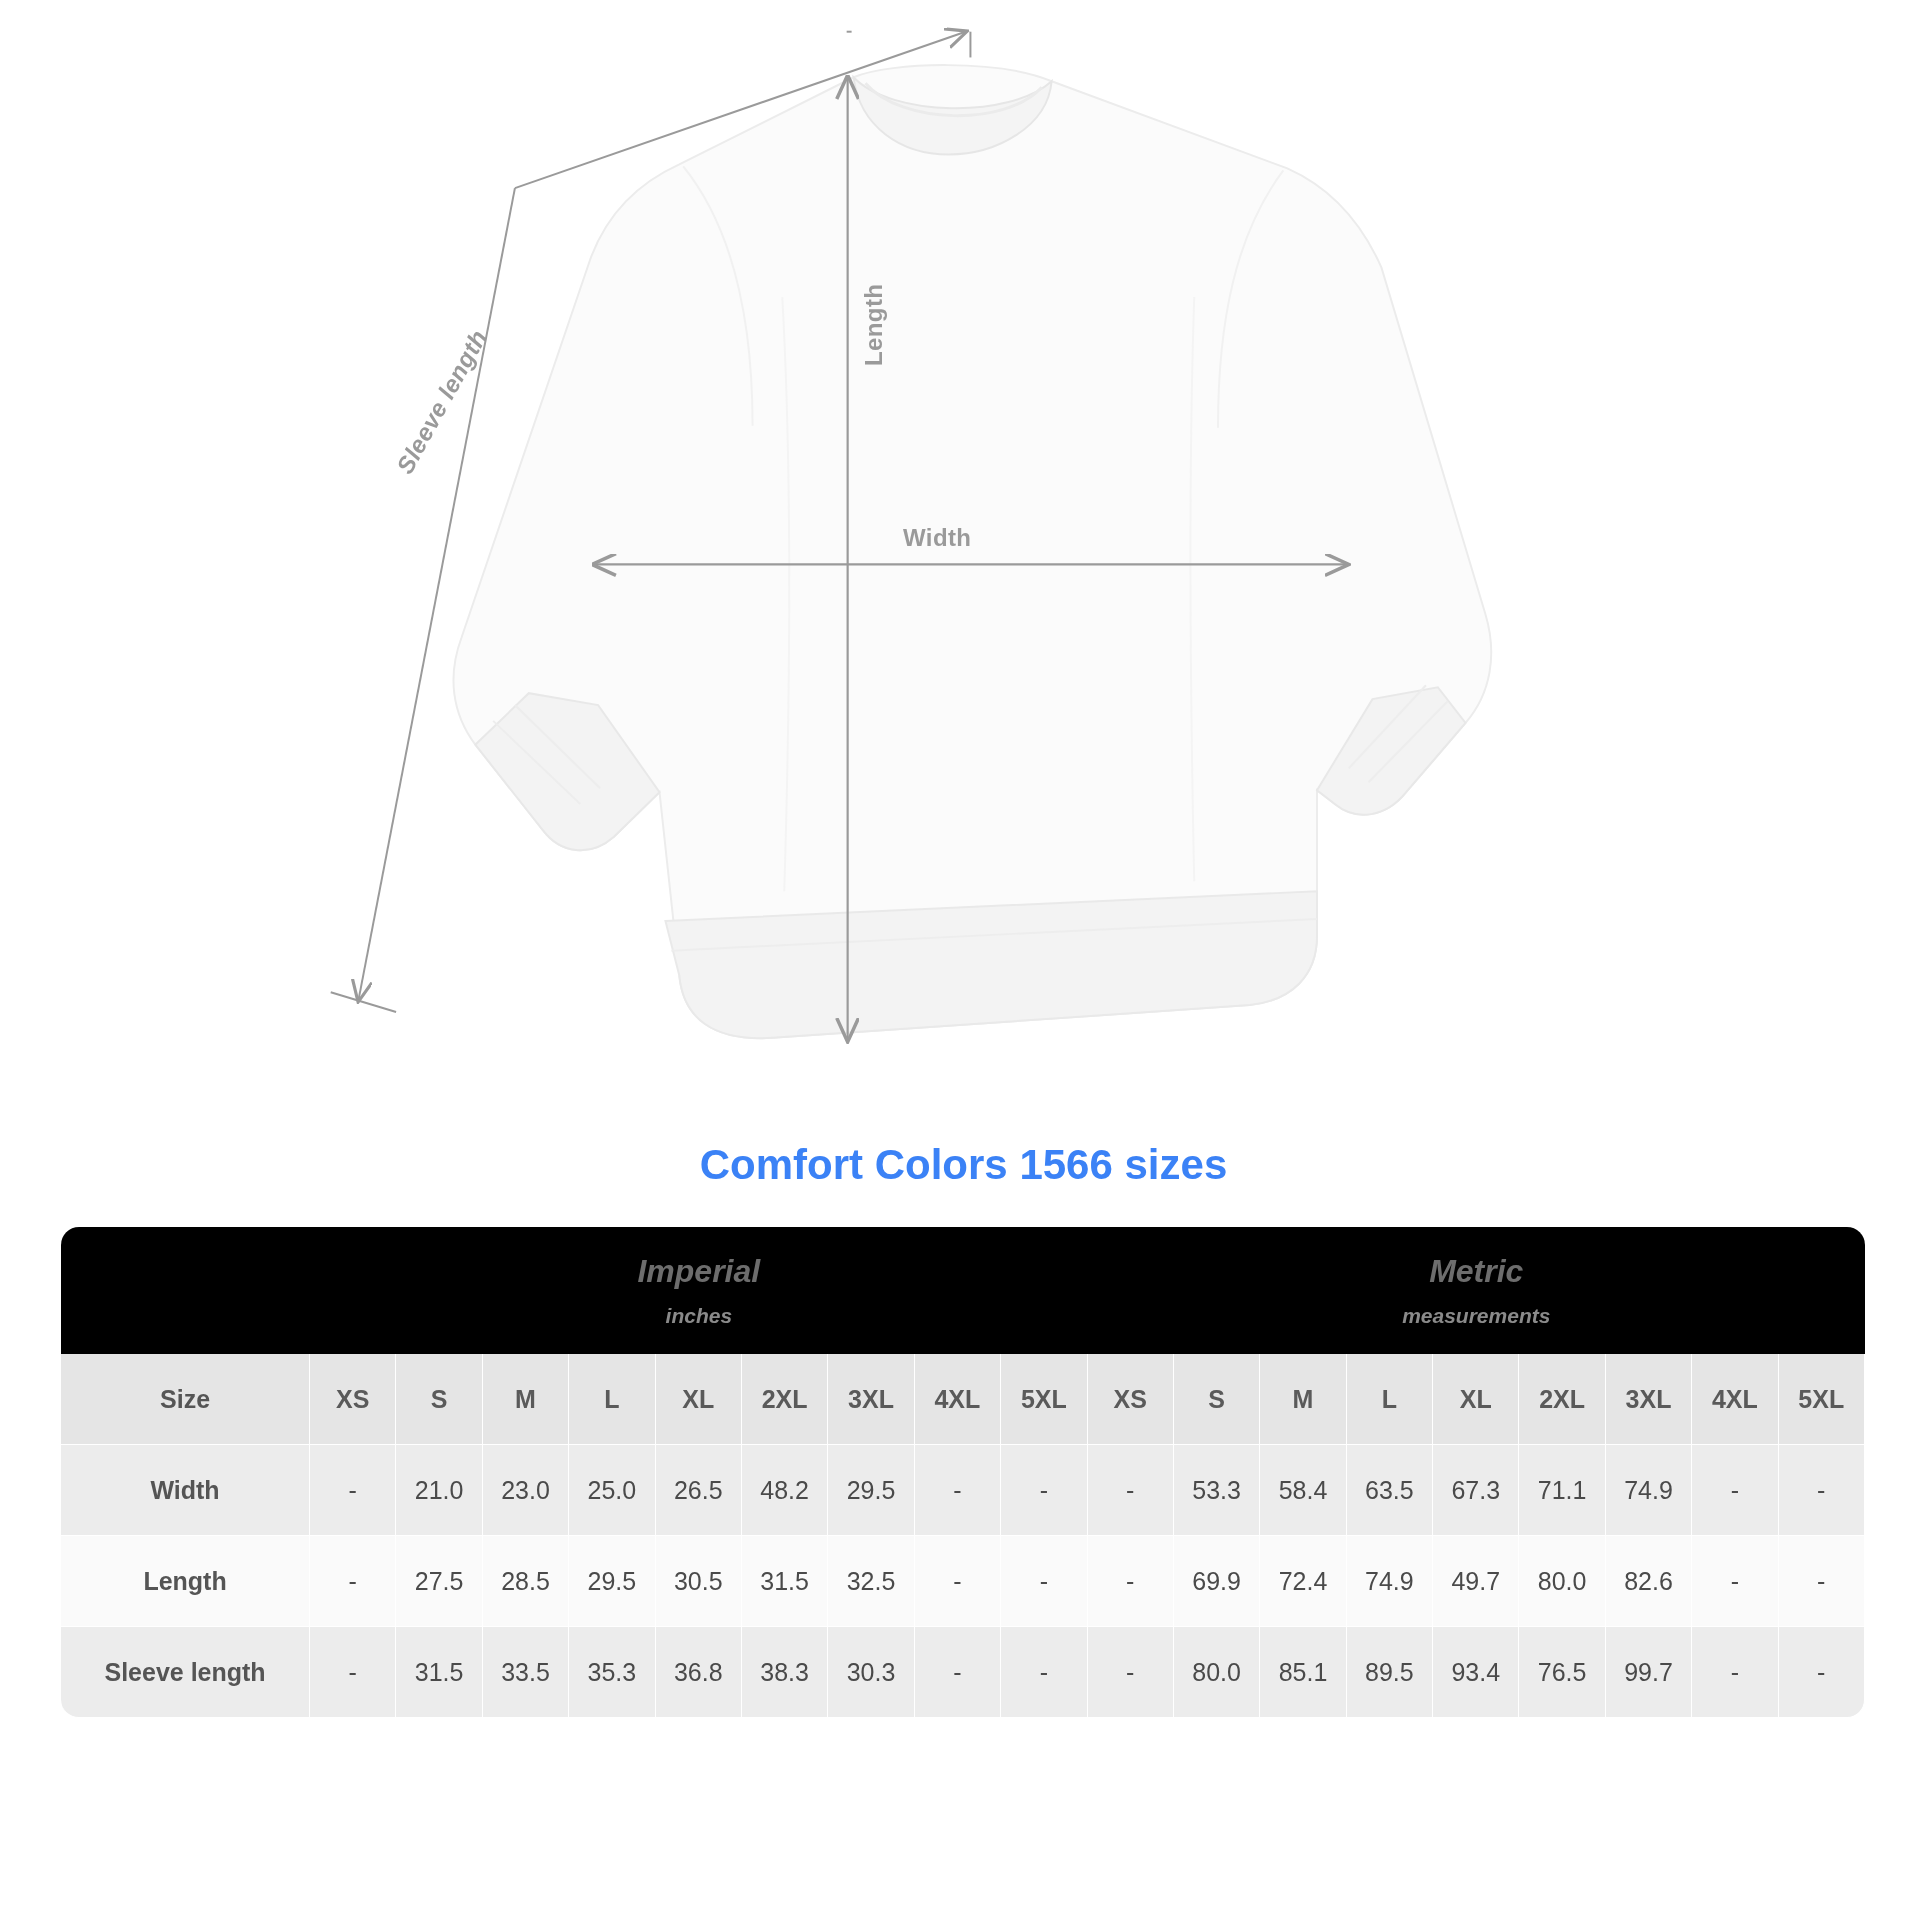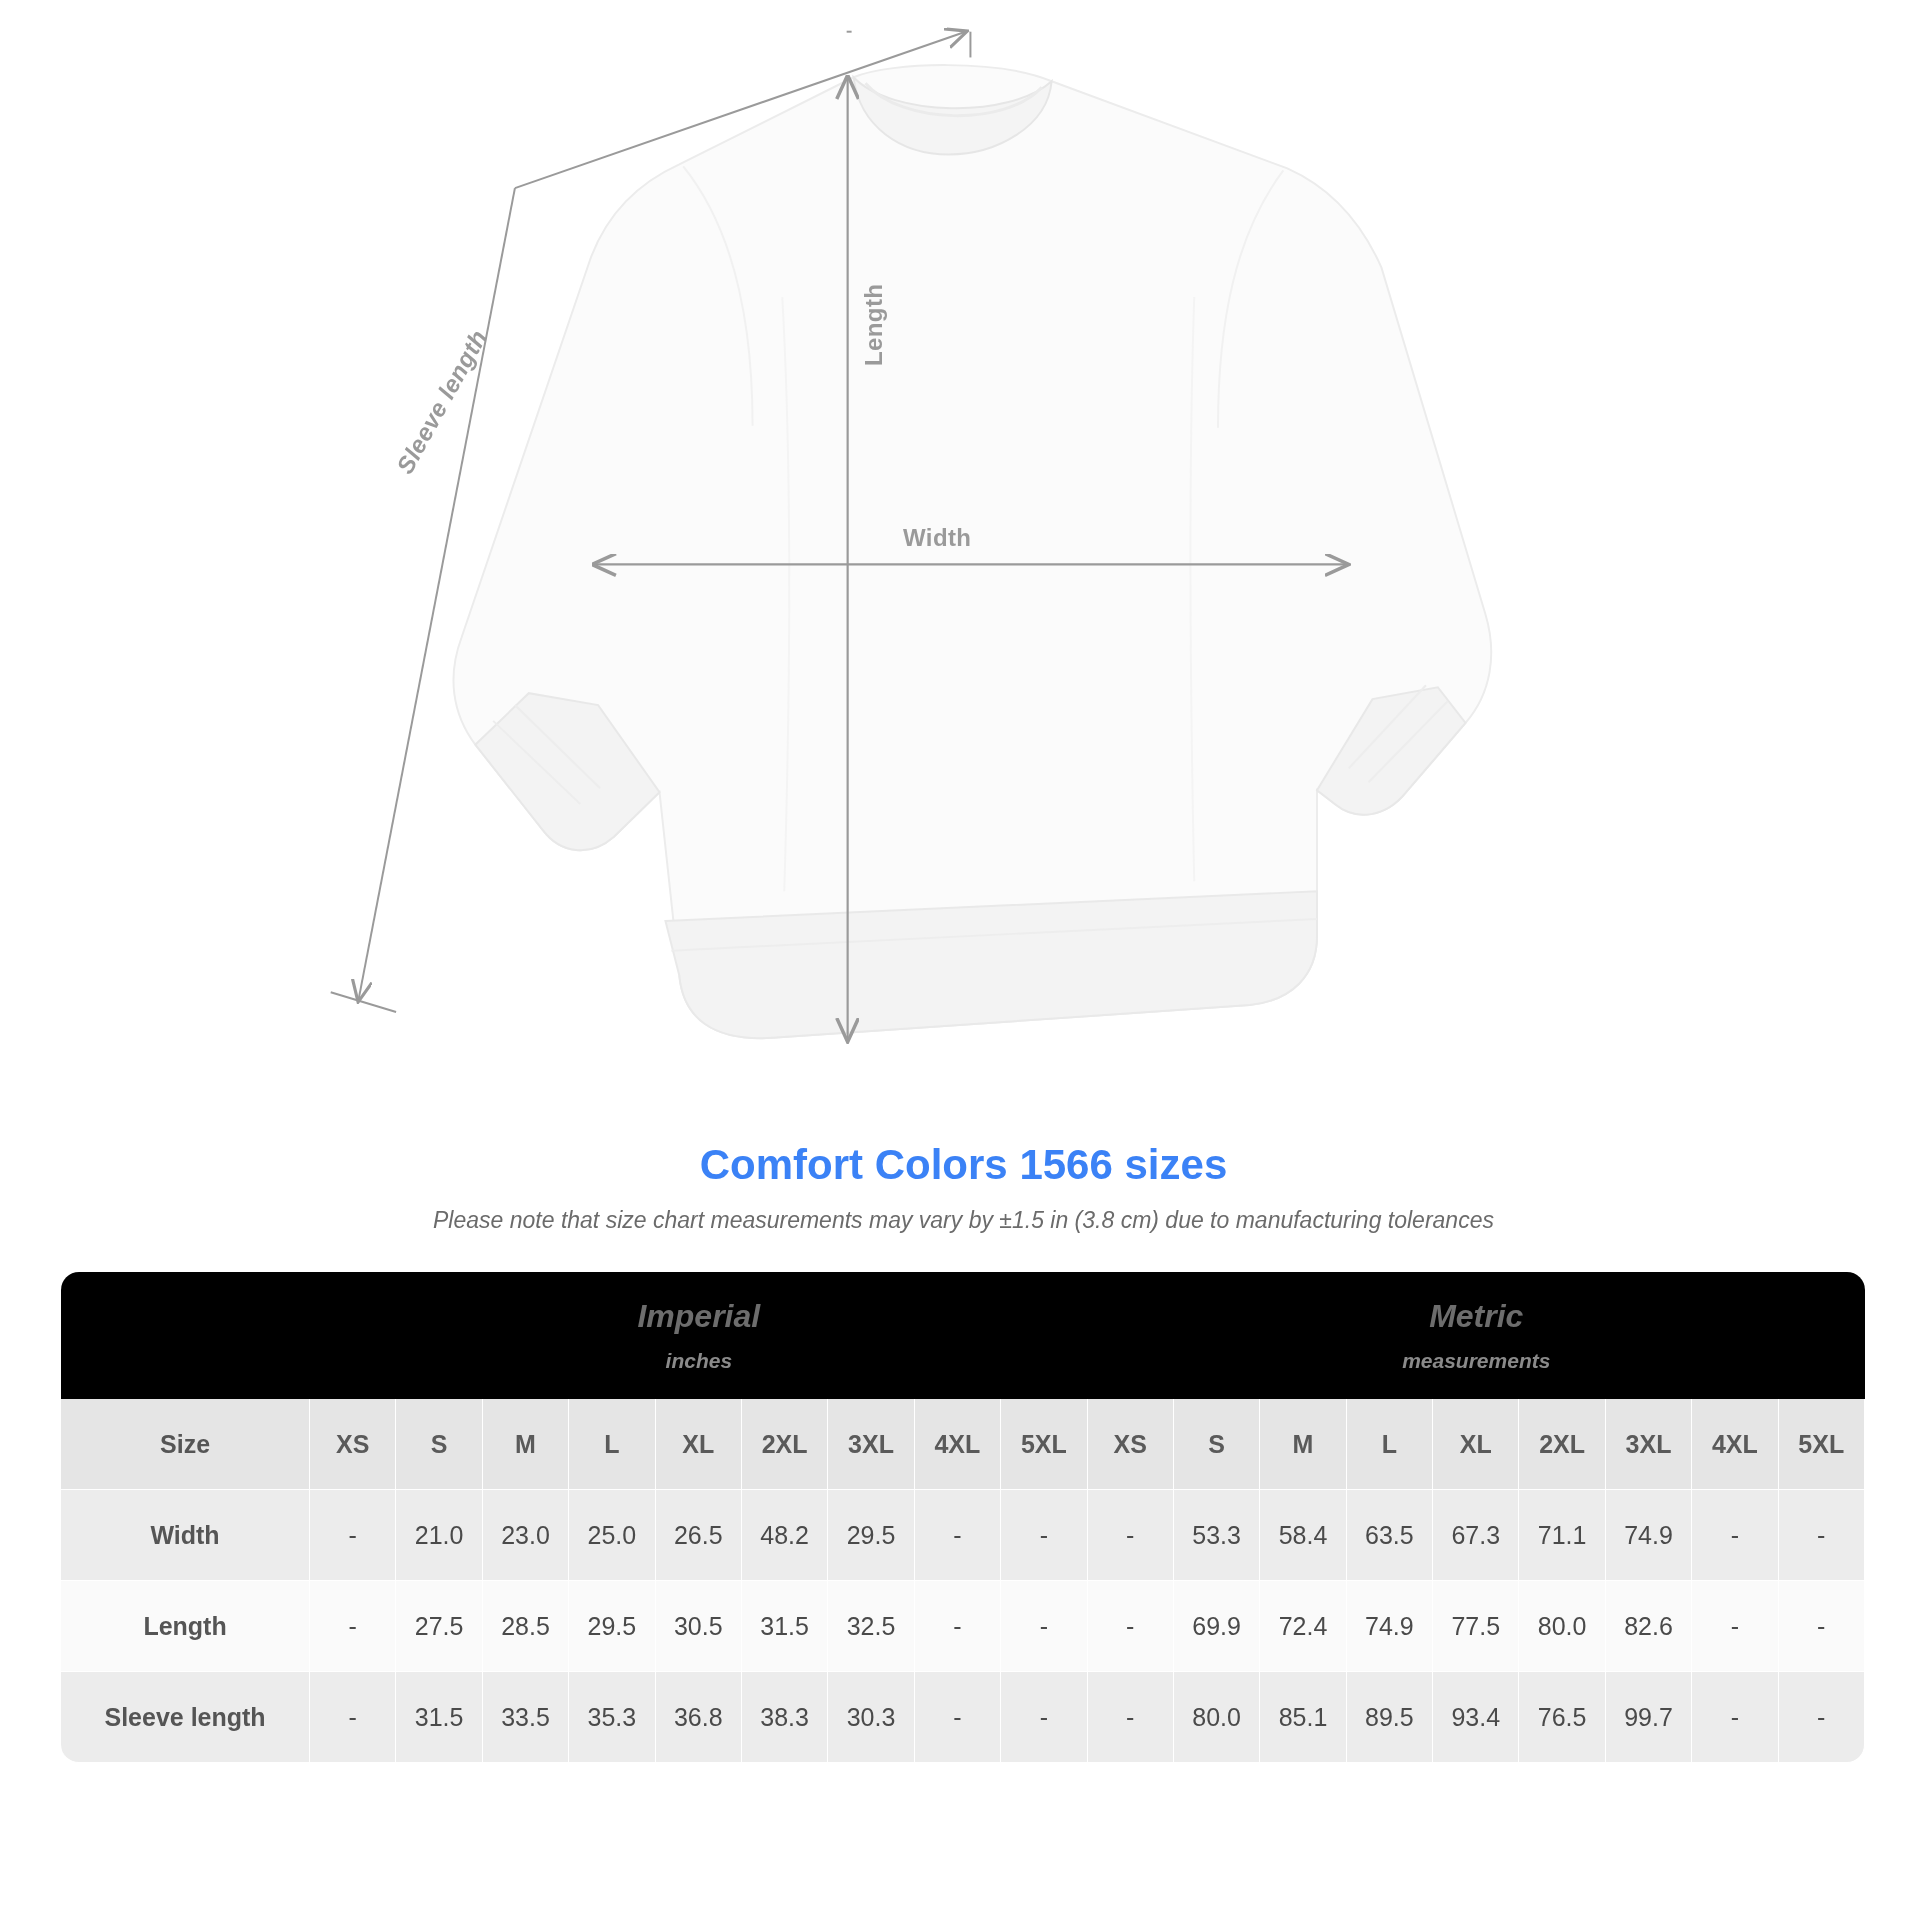--- a/index.html
+++ b/index.html
@@ -215,21 +215,20 @@
       </g>
     </svg>
 
     <div class="dim-label length">Length</div>
     <div class="dim-label width">Width</div>
     <div class="dim-label sleeve">Sleeve length</div>
   </div>
 
   <div class="title-wrap">
     <h1 class="chart-title">Comfort Colors 1566 sizes</h1>
-    <div class="chart-note">Please note that size chart measurements may vary by ±1.5 in (3.8 cm) due to manufacturing tolerances</div>
   </div>
 
   <div class="table-wrap">
     <table class="size-chart">
       <colgroup>
         <col style="width:248px">
         <col span="18" style="width:86px">
       </colgroup>
       <thead>
         <tr class="unit-row">
@@ -297,21 +296,21 @@
           <td>29.5</td>
           <td>30.5</td>
           <td>31.5</td>
           <td>32.5</td>
           <td>-</td>
           <td>-</td>
           <td>-</td>
           <td>69.9</td>
           <td>72.4</td>
           <td>74.9</td>
-          <td>77.5</td>
+          <td>49.7</td>
           <td>80.0</td>
           <td>82.6</td>
           <td>-</td>
           <td>-</td>
         </tr>
 
         <tr class="data-row alt">
           <td class="rowlabel">Sleeve length</td>
           <td>-</td>
           <td>31.5</td>

